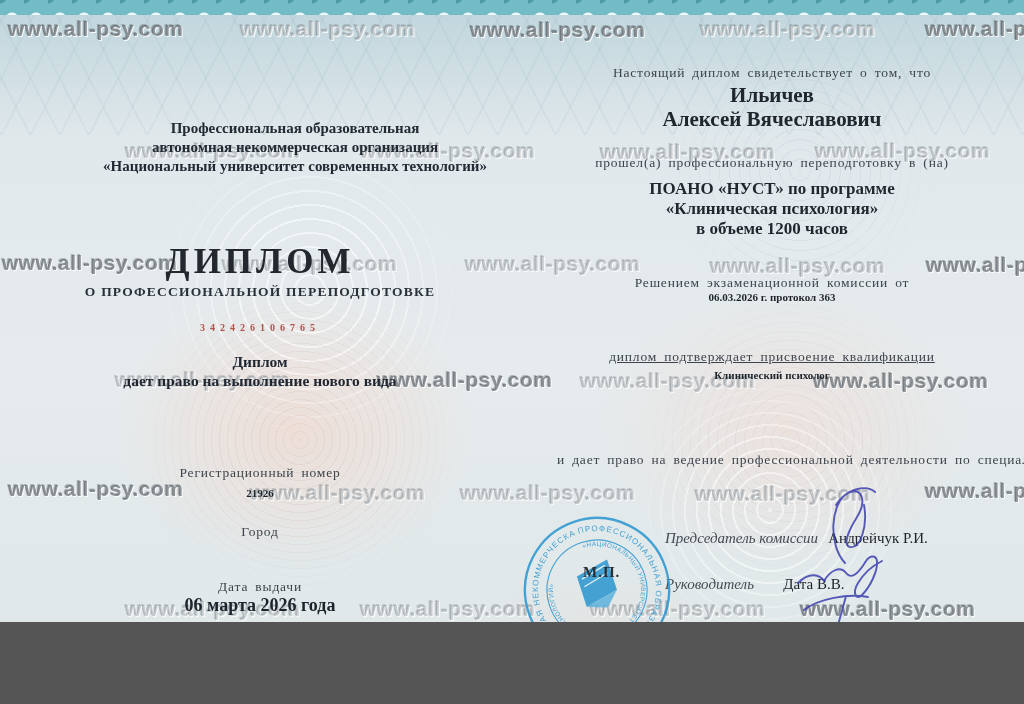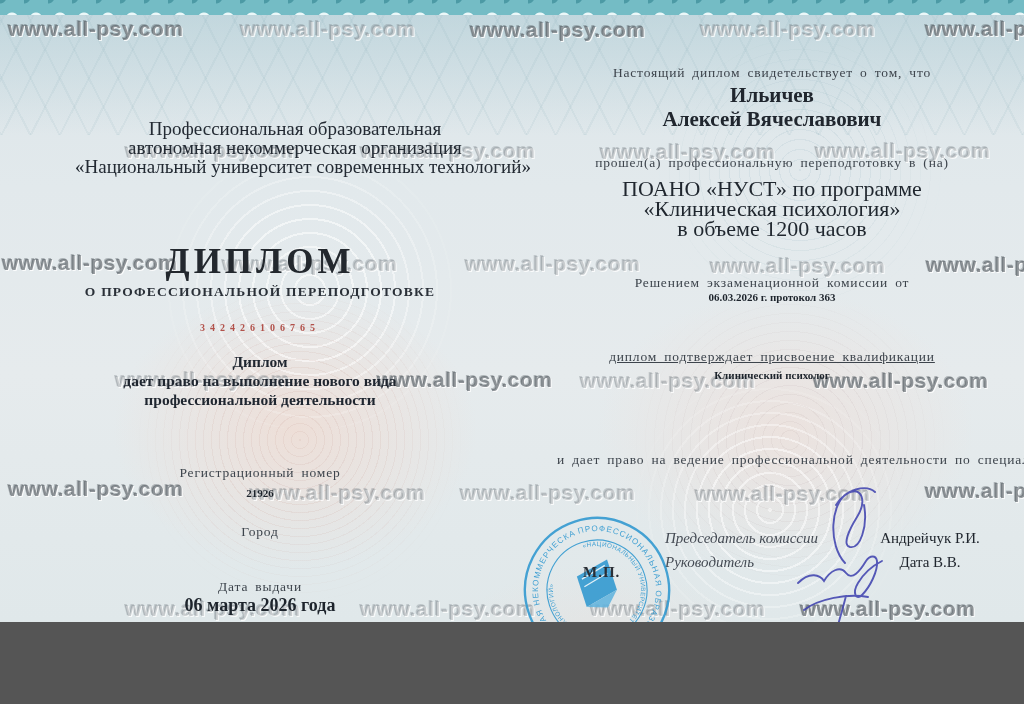--- a/index.html
+++ b/index.html
@@ -65,42 +65,42 @@
   .wm{position:absolute;font-family:"Liberation Sans","DejaVu Sans",sans-serif;
     font-weight:700;font-size:21px;letter-spacing:.5px;white-space:nowrap;pointer-events:none;}
   .wm-light{color:rgba(128,136,141,.38);
     text-shadow:1px 1px 0 rgba(255,255,255,.8), -1px -1px 0 rgba(105,112,117,.28);}
   .wm-dark{color:rgba(92,99,105,.68);
     text-shadow:1px 1px 0 rgba(255,255,255,.85), -1px -1px 0 rgba(70,76,82,.35);}
   
   .tb{position:absolute;text-align:center;white-space:nowrap;}
   .left-col{left:40px;width:440px;}
   .right-col{left:524px;width:430px;margin-left:33px;}
-  .org{left:75px;width:440px;top:119px;font-size:19px;line-height:19px;color:#232a33;font-weight:400;}
+  .org{left:75px;width:440px;top:119px;font-size:15px;line-height:19px;color:#232a33;font-weight:700;}
   .org div{white-space:nowrap;}
   .title{top:242px;font-size:35px;font-weight:700;letter-spacing:4px;color:#23282e;}
   .subtitle{top:284px;font-size:13.5px;font-weight:600;letter-spacing:1.2px;color:#2a3038;}
   .dip-number{top:322px;font-size:10px;font-weight:700;letter-spacing:5px;color:#b2524b;}
   .grant{top:352px;font-size:15.5px;line-height:19px;color:#1f2630;font-weight:600;}
   .label{font-size:13.5px;letter-spacing:.8px;word-spacing:3px;color:#3d444c;}
   .val-md{font-size:11px;font-weight:600;color:#1d242c;}
   .val-lg{font-size:18px;font-weight:600;color:#1d242c;}
   .intro{top:65px;}
   .surname{top:83px;font-size:21px;font-weight:700;}
   .given{top:107px;font-size:21px;font-weight:700;}
   .passed{top:155px;}
-  .program{top:179px;font-size:22px;line-height:20px;font-weight:400;color:#1f262e;}
+  .program{top:179px;font-size:17px;line-height:20px;font-weight:700;color:#1f262e;}
   .decision-label{top:275px;}
   .decision-val{top:291px;}
   .qual-label{top:349px;text-decoration:underline;}
   .qual-val{top:369px;font-weight:700;}
   .spec-label{top:452px;}
   .spec-val{top:474px;font-size:16px;font-weight:700;}
   
-  .sig-row{position:absolute;left:665px;width:325px;display:flex;justify-content:space-between;}
+  .sig-row{position:absolute;left:665px;width:325px;display:flex;justify-content:flex-start;}
   .sig-role{font-style:italic;font-size:15px;color:#454b54;white-space:nowrap;}
   .sig-name{font-size:15px;color:#20262e;width:120px;text-align:center;white-space:nowrap;}
   .sig-ink{position:absolute;left:770px;top:475px;pointer-events:none;}
   
   .seal{position:absolute;left:520px;top:513px;width:154px;height:154px;
     transform:rotate(-18deg);opacity:.88;pointer-events:none;}
   .mp-mark{position:absolute;left:583px;top:564px;font-size:15px;letter-spacing:1px;
     color:#2a2f36;font-weight:600;}
 </style>
 </head>
@@ -155,21 +155,20 @@
     <div>«Национальный университет современных технологий»</div>
   </div>
 
   <div class="tb left-col title">ДИПЛОМ</div>
   <div class="tb left-col subtitle">О ПРОФЕССИОНАЛЬНОЙ ПЕРЕПОДГОТОВКЕ</div>
   <div class="tb left-col dip-number">342426106765</div>
 
   <div class="tb left-col grant" style="top:352px">
     <div>Диплом</div>
     <div>дает право на выполнение нового вида</div>
-    <div>профессиональной деятельности</div>
   </div>
 
   <div class="tb left-col label" style="top:465px">Регистрационный номер</div>
   <div class="tb left-col val-md" style="top:487px">21926</div>
 
   <div class="tb left-col label" style="top:524px">Город</div>
 
   <div class="tb left-col label" style="top:579px">Дата выдачи</div>
   <div class="tb left-col val-lg" style="top:595px">06 марта 2026 года</div>
 
@@ -189,21 +188,21 @@
 
   <div class="tb right-col label qual-label">диплом подтверждает присвоение квалификации</div>
   <div class="tb right-col val-md qual-val">Клинический психолог</div>
 
   <div class="tb right-col label spec-label">и дает право на ведение профессиональной деятельности по специальности</div>
 
   <div class="sig-row" style="top:530px">
     <span class="sig-role">Председатель комиссии</span>
     <span class="sig-name">Андрейчук Р.И.</span>
   </div>
-  <div class="sig-row" style="top:554px">
+  <div class="sig-row" style="top:576px">
     <span class="sig-role">Руководитель</span>
     <span class="sig-name">Дата В.В.</span>
   </div>
 
   <svg class="sig-ink" width="140" height="200" viewBox="0 0 140 200">
     <g fill="none" stroke="#3c3fae" stroke-width="1.9" stroke-linecap="round" opacity="0.85">
       <path d="M75 88 C58 70 60 28 78 18 C92 11 97 26 87 42 C79 55 72 70 80 72 C90 74 98 52 94 30 M66 30 C76 14 96 9 105 17"></path>
       <path d="M28 108 C40 96 50 100 54 106 C60 96 70 90 76 98 C82 106 90 96 96 86 C100 80 106 80 107 86 C108 96 100 112 92 120 C86 126 82 118 88 108 C94 98 104 90 112 86"></path>
       <path d="M34 135 C48 124 78 118 98 122 M76 121 C72 136 68 152 62 168 C56 184 46 190 42 180 C38 170 50 160 64 158 C78 156 88 162 82 174"></path>
     </g>

